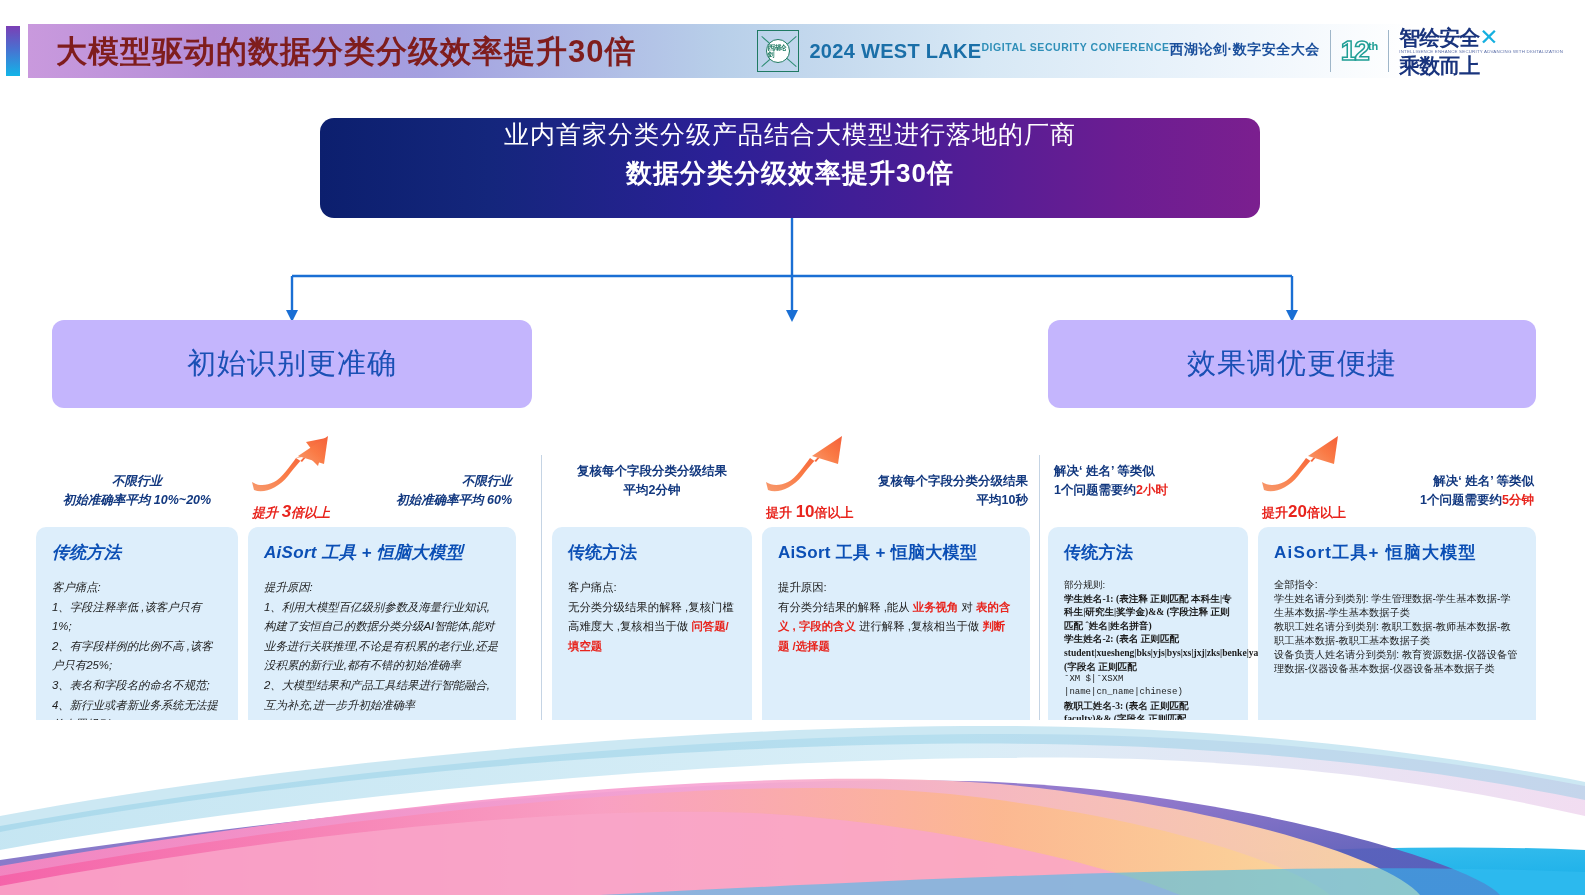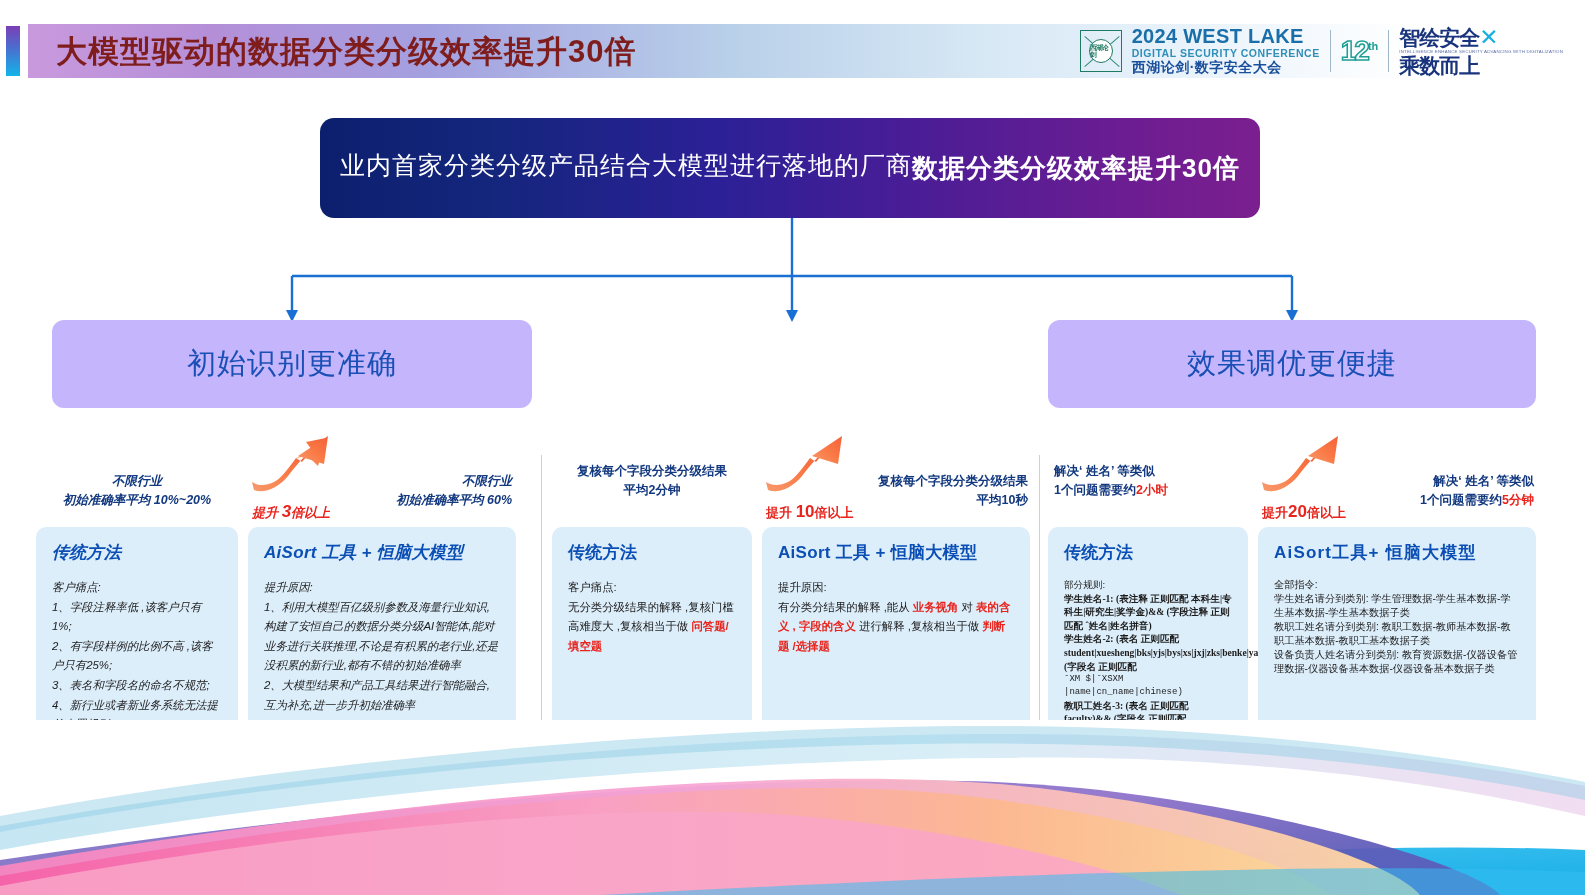--- a/index.html
+++ b/index.html
@@ -39,41 +39,41 @@
     content: ""; position: absolute; left: -2px; top: 50%; width: 46px; height: 1px; background: #2e8d74;
   }
   .logo-seal::before { transform: rotate(41deg); }
   .logo-seal::after { transform: rotate(-41deg); }
   .logo-seal .ring {
     width: 24px; height: 24px; border: 1.2px solid #1f7a63; border-radius: 50%;
     display: flex; align-items: center; justify-content: center;
     background: #fff; position: relative; z-index: 2; flex-direction: column;
     font-size: 7px; letter-spacing: -1px;
   }
-  .logo-text { display: flex; flex-direction: column; justify-content: center; }
+  .logo-text { display: flex; flex-direction: row; justify-content: center; }
   .logo-l1 { font-size: 20px; font-weight: bold; color: #1a6fa8; letter-spacing: 0.3px; line-height: 1.05; }
   .logo-l2 { font-size: 10.5px; font-weight: bold; color: #2f8fb8; letter-spacing: 0.55px; line-height: 1.15; }
   .logo-l3 { font-size: 14px; font-weight: bold; color: #1a4f9c; letter-spacing: 0.5px; line-height: 1.15; }
   .logo-div { width: 1px; height: 42px; background: #9fb6c9; }
   .logo-12 { display: flex; align-items: flex-start; color: #1f9e95; font-weight: bold; }
   .logo-12 .num { font-size: 28px; line-height: 0.9; letter-spacing: -2px;
      -webkit-text-stroke: 1.5px #1f9e95; color: transparent; font-family: "Liberation Sans", sans-serif; }
   .logo-12 .th { font-size: 11px; margin-top: 2px; color: #1f9e95; }
   .logo-right { display: flex; flex-direction: column; line-height: 1; }
   .lr1 { font-size: 21px; font-weight: bold; color: #19347d; letter-spacing: -1px; }
   .lr1 .x { color: #16b0e0; font-size: 23px; }
   .lr-sub { font-size: 4.4px; color: #5b6ea8; letter-spacing: 0.2px; margin: 1px 0; }
   .lr2 { font-size: 21px; font-weight: bold; color: #19347d; letter-spacing: -1px; }
 
   
   .hero {
     position: absolute; left: 320px; top: 118px; width: 940px; height: 100px;
     border-radius: 14px;
     background: linear-gradient(90deg, #0c1f6e 0%, #14267c 18%, #2b2096 42%, #4b1d96 64%, #6b1d92 85%, #7b1f8f 100%);
-    display: flex; align-items: center; justify-content: center;
+    display: flex; flex-direction: column; align-items: center; 
     color: #ffffff; text-align: center;
   }
   .hero-l1 { font-size: 25px; letter-spacing: 1px; margin-bottom: 5px; }
   .hero-l2 { font-size: 26px; font-weight: bold; letter-spacing: 1px; }
 
   
   .connector { position: absolute; left: 0; top: 210px; width: 1585px; height: 120px; }
 
   
   .sec-head {

